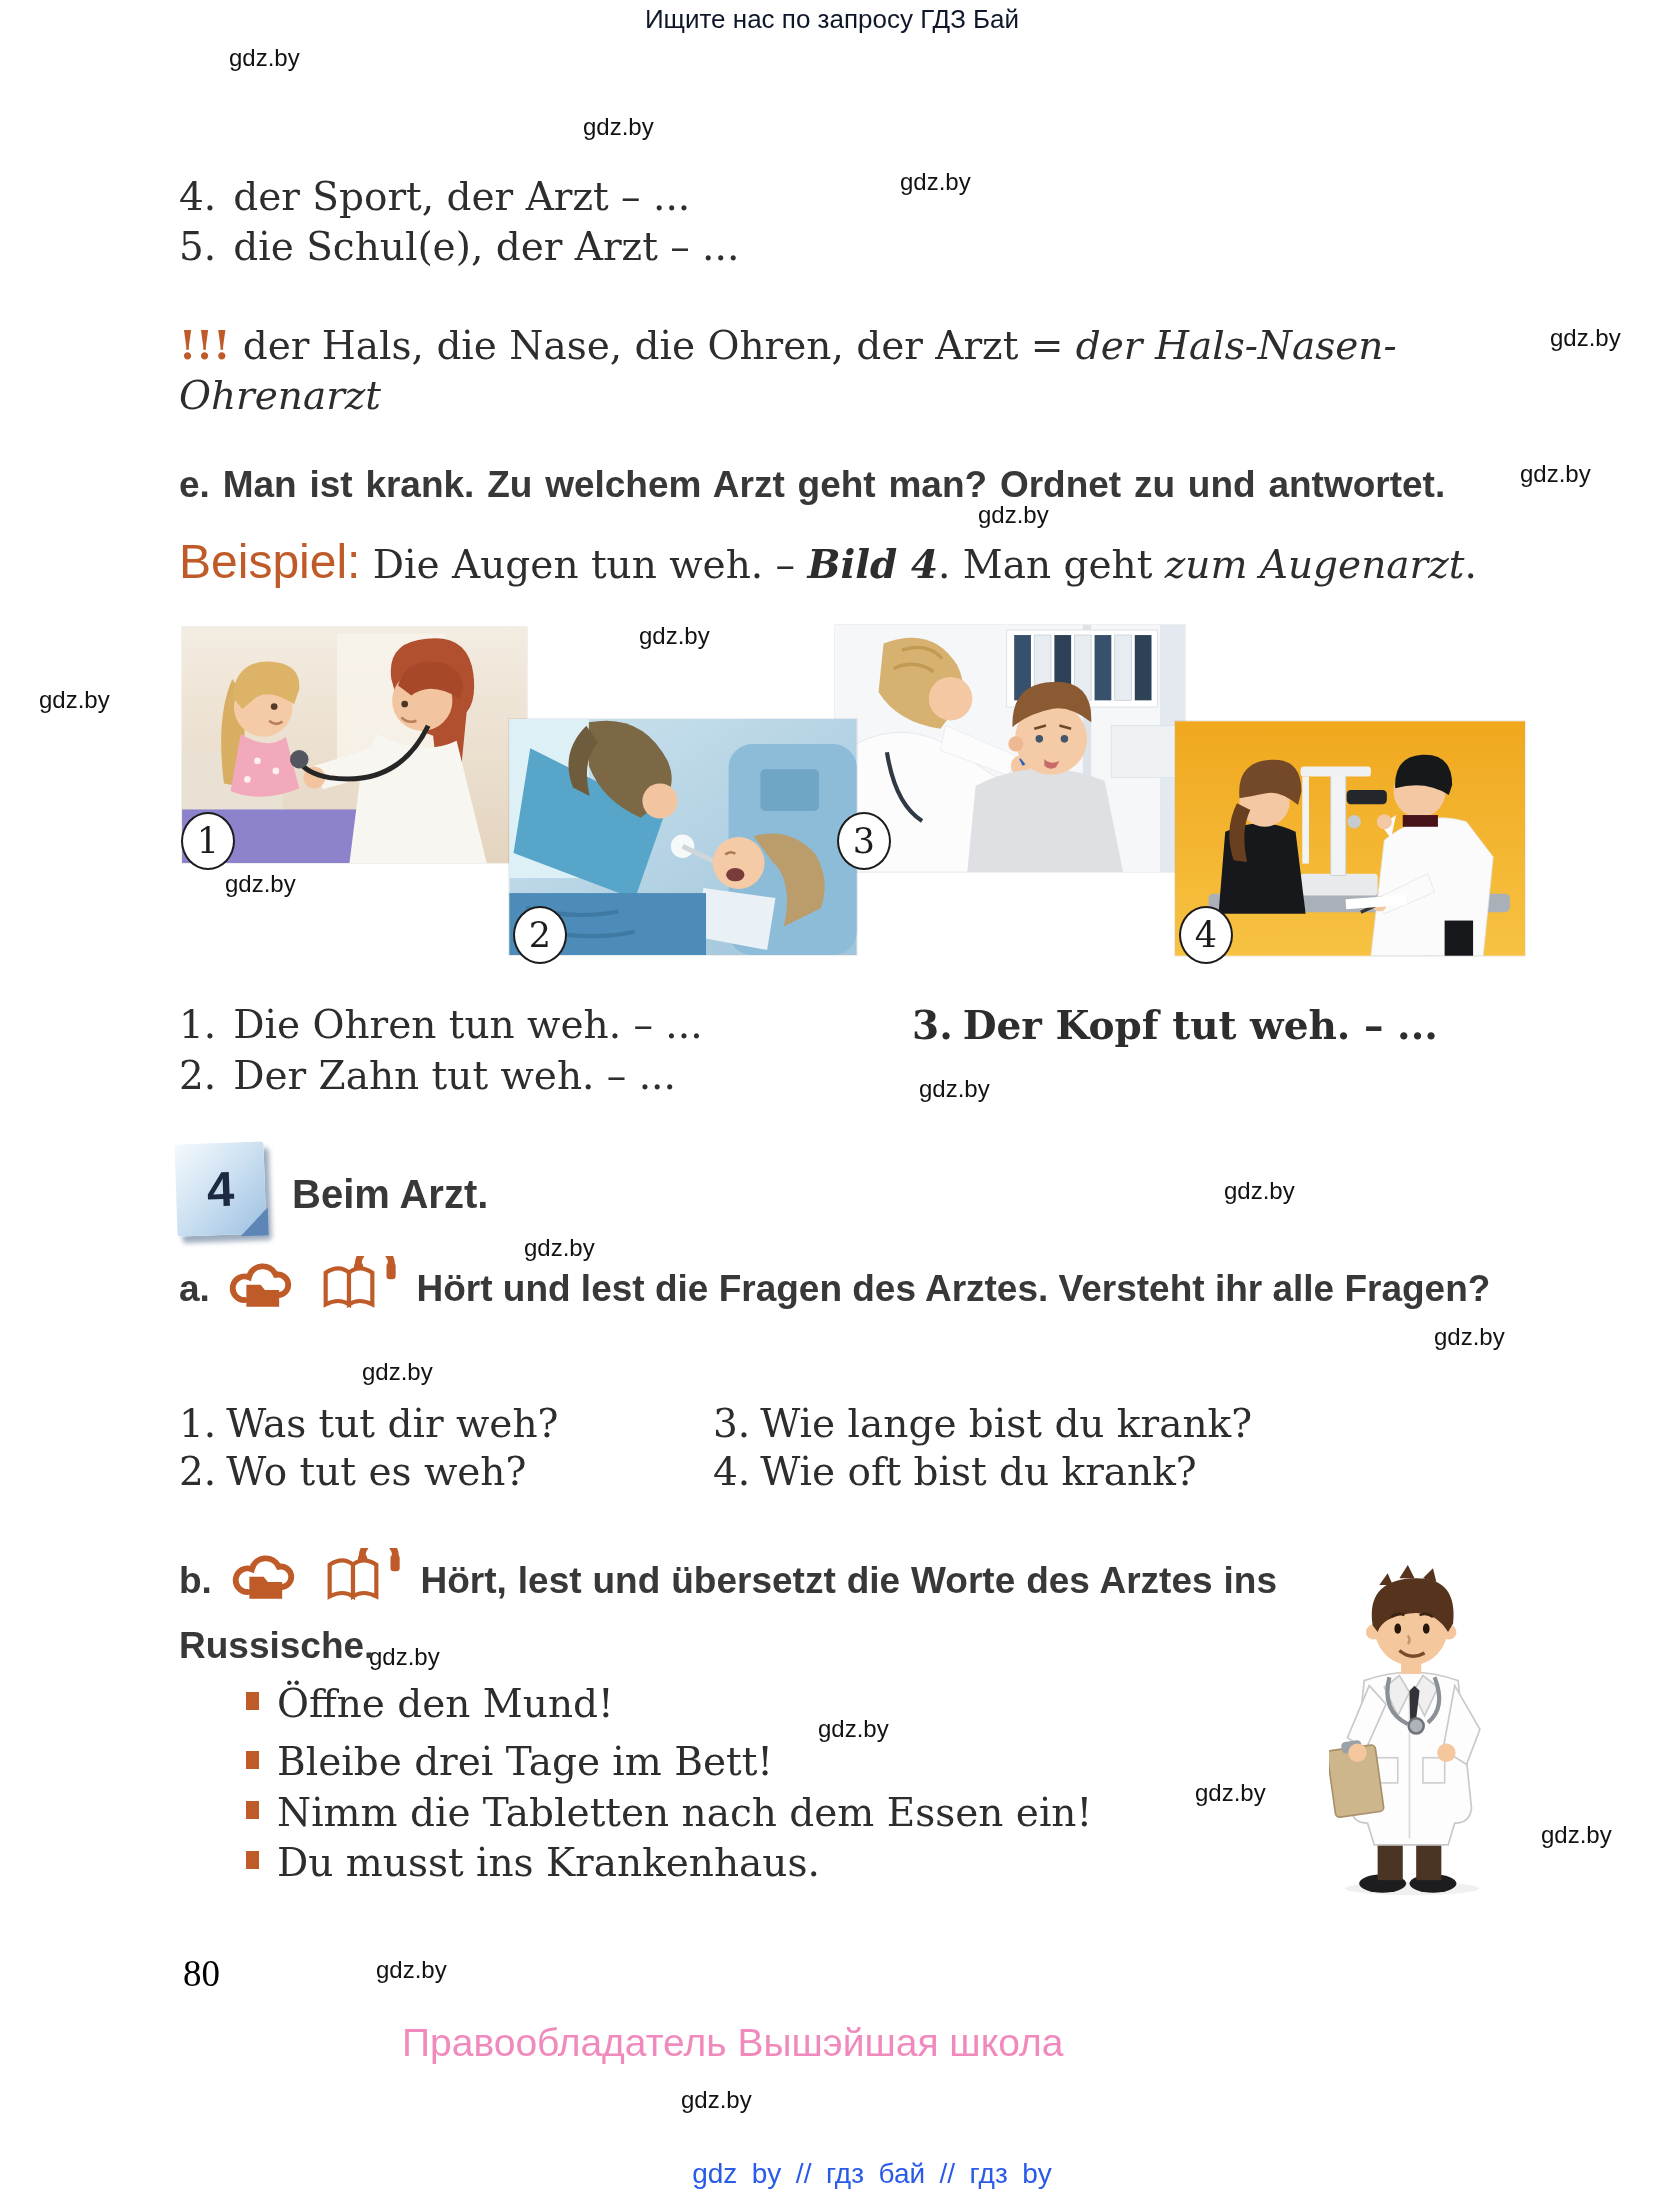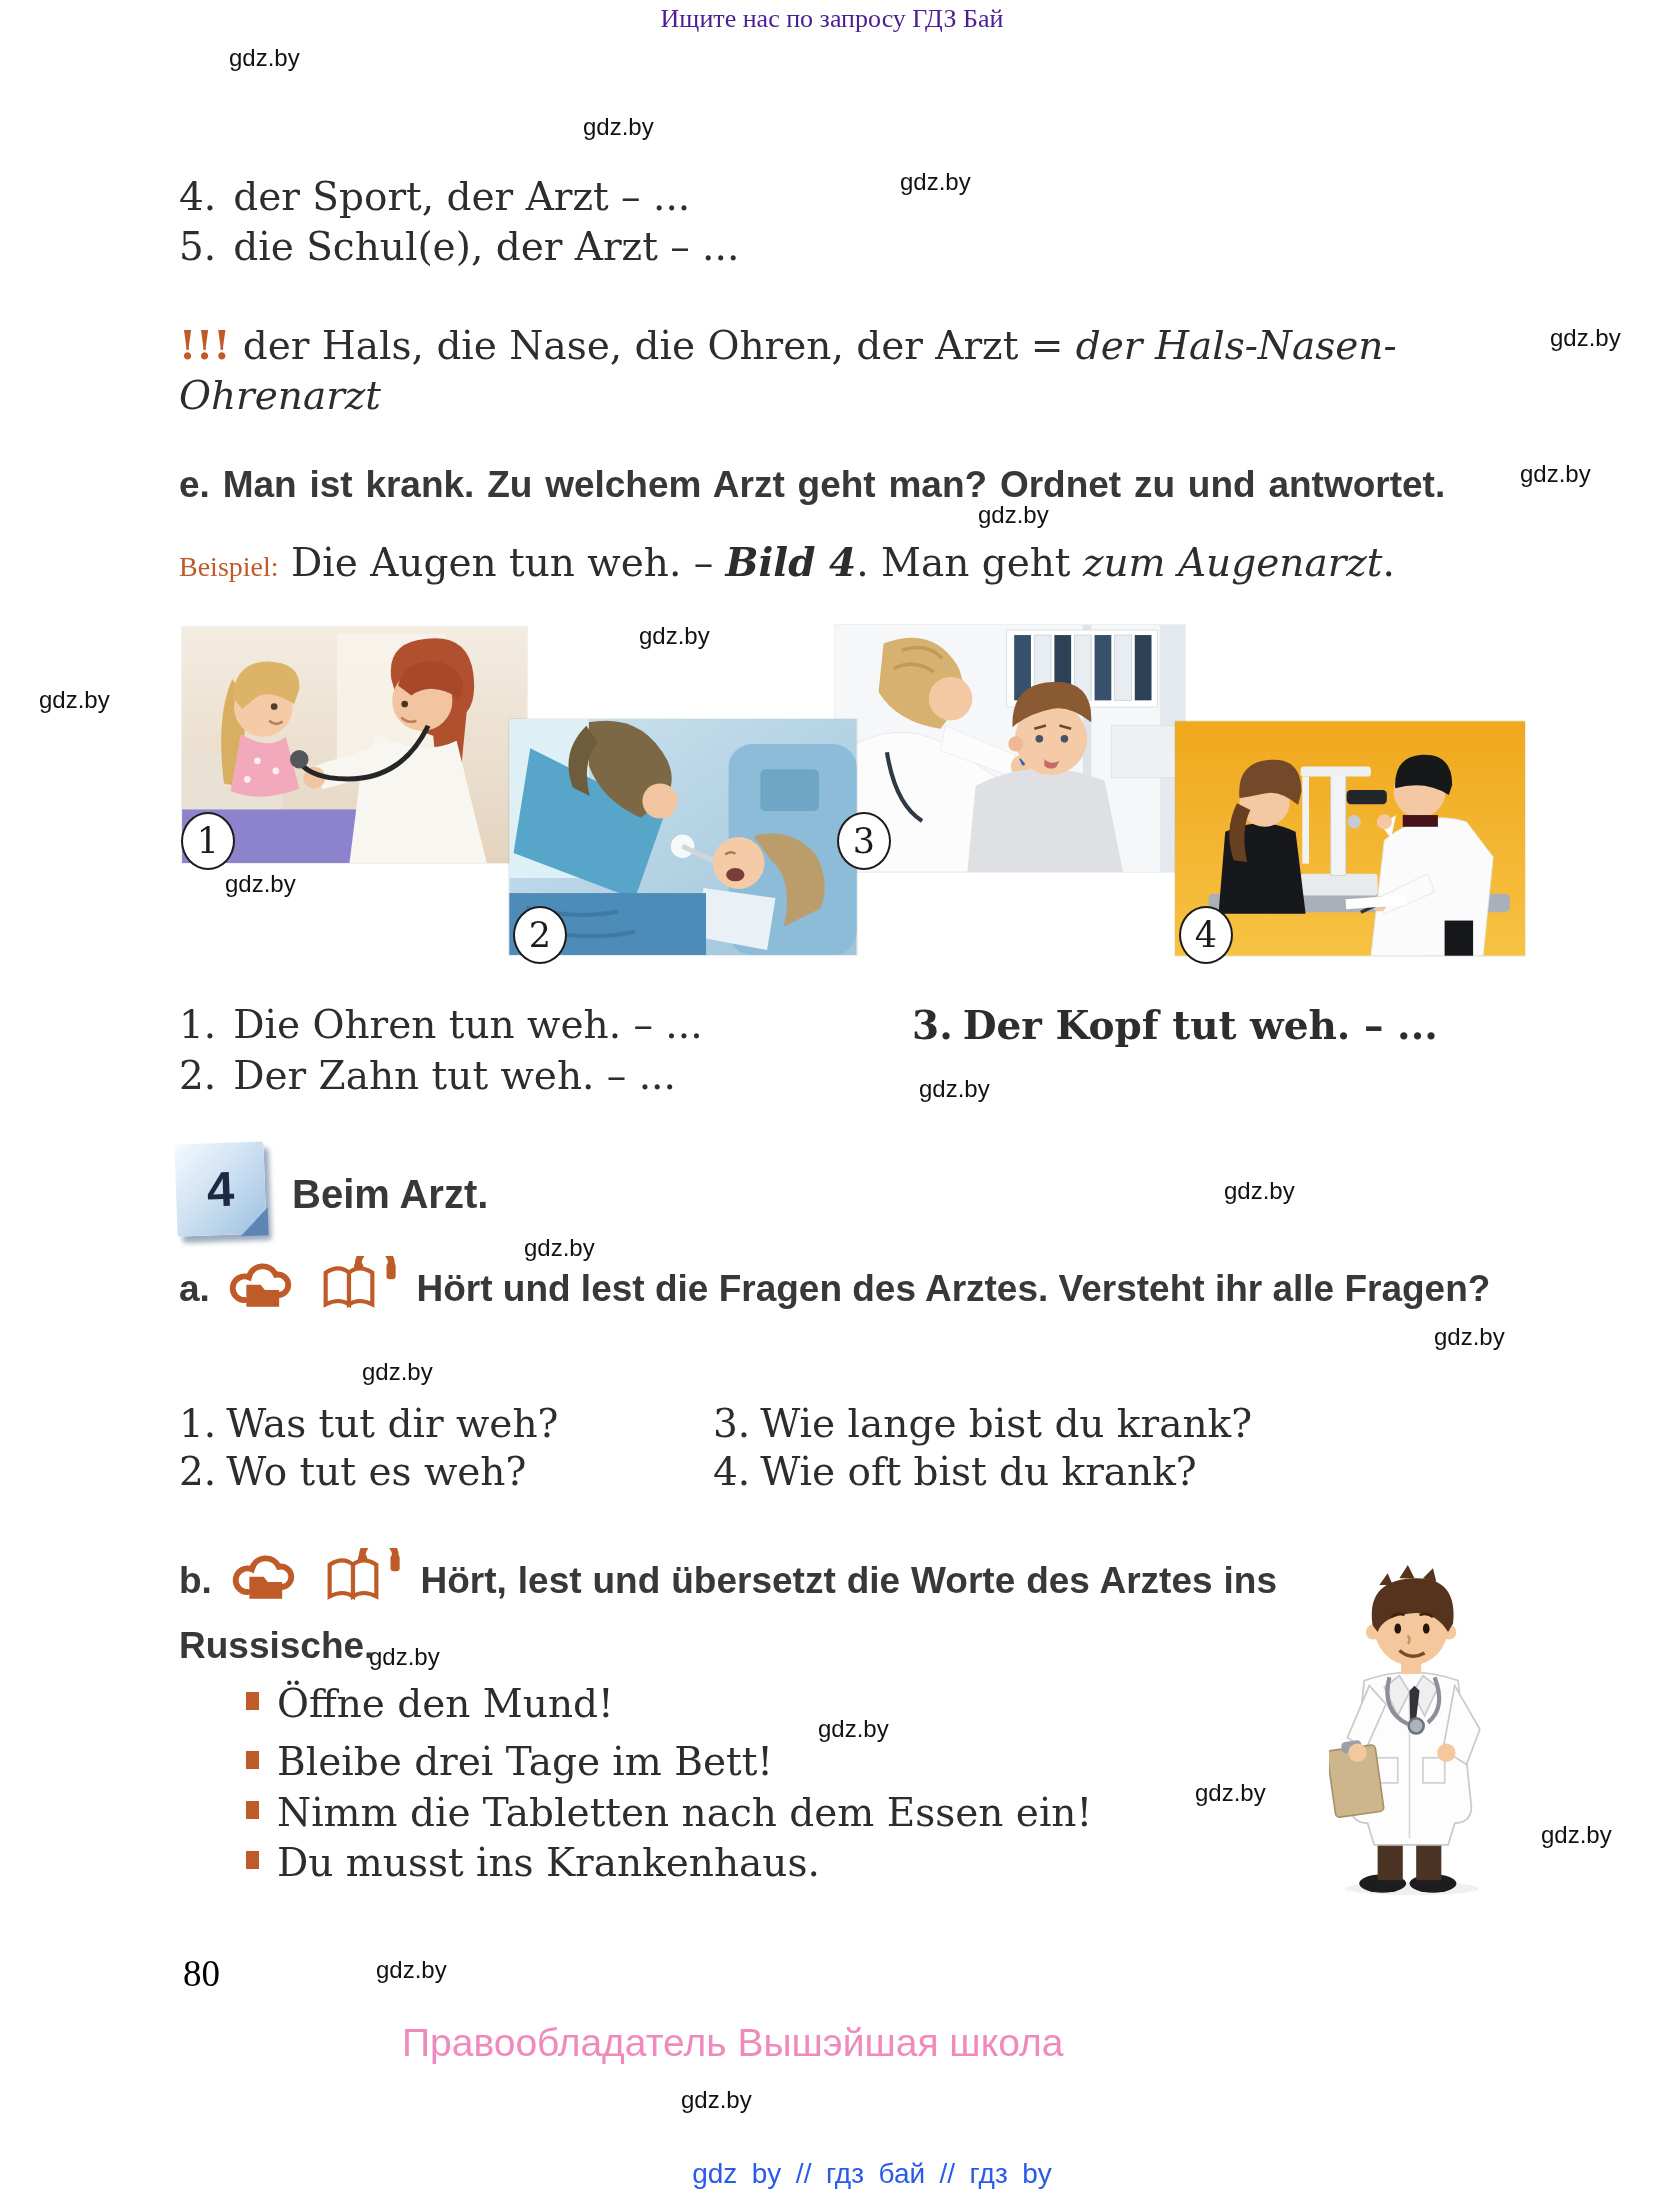--- a/index.html
+++ b/index.html
@@ -36,21 +36,21 @@
   .footer-links{position:absolute;left:0;top:2158px;width:100%;text-align:center;
                font:400 28px "Liberation Sans",sans-serif;word-spacing:6.7px;padding-left:40px;}
   .pagenum{position:absolute;left:183px;top:1952px;font-family:Liberation Serif, serif;
            font-size:37px;color:#000000;}
 </style>
 </head>
 <body>
 
 <div id="page">
 
-  <div class="promo" style="color:#4c1d95;font-family:Liberation Serif, serif;">Ищите нас по запросу ГДЗ Бай</div>
+  <div class="promo" style="color:#0f172a;">Ищите нас по запросу ГДЗ Бай</div>
 
   <div id="wm-layer">
       <span class="wm" style="left: 229px; top: 44px;">gdz.by</span>
       <span class="wm" style="left: 583px; top: 113px;">gdz.by</span>
       <span class="wm" style="left: 900px; top: 168px;">gdz.by</span>
       <span class="wm" style="left: 1550px; top: 324px;">gdz.by</span>
       <span class="wm" style="left: 1520px; top: 460px;">gdz.by</span>
       <span class="wm" style="left: 978px; top: 501px;">gdz.by</span>
       <span class="wm" style="left: 639px; top: 622px;">gdz.by</span>
       <span class="wm" style="left: 39px; top: 686px;">gdz.by</span>
@@ -80,21 +80,21 @@
     <span> </span>
     <span>der Hals, die Nase, die Ohren, der Arzt = </span><span class="it">der Hals-Nasen-Ohrenarzt</span>
   </div>
 
   <div class="abs sansb" style="left:179px;top:457px;width:1392px;word-spacing:2.5px;">
     <span>e.</span>
     <span>Man ist krank. Zu welchem Arzt geht man? Ordnet zu und antwortet.</span>
   </div>
 
   <div class="abs serif" style="left:179px;top:537px;">
-    <span style="color:#bf5b28;font-family:Liberation Serif, serif;font-size:28px;">Beispiel:</span>
+    <span style="color:#bf5b28;font-family:Liberation Sans, sans-serif;font-size:48px;">Beispiel:</span>
     <span> </span>
     <span>Die Augen tun weh. – </span><span class="bi">Bild 4</span><span>. Man geht </span><span class="it">zum Augenarzt</span><span>.</span>
   </div>
 
   <svg class="photo" style="left:182px;top:627px;z-index:1;" width="345" height="236" viewBox="0 0 412 282">
     <defs>
       <linearGradient id="p1bg" x1="0" y1="0" x2="0" y2="1">
         <stop offset="0" stop-color="#f3ece1"></stop>
           <stop offset="1" stop-color="#e4d4bf"></stop>
       </linearGradient>

